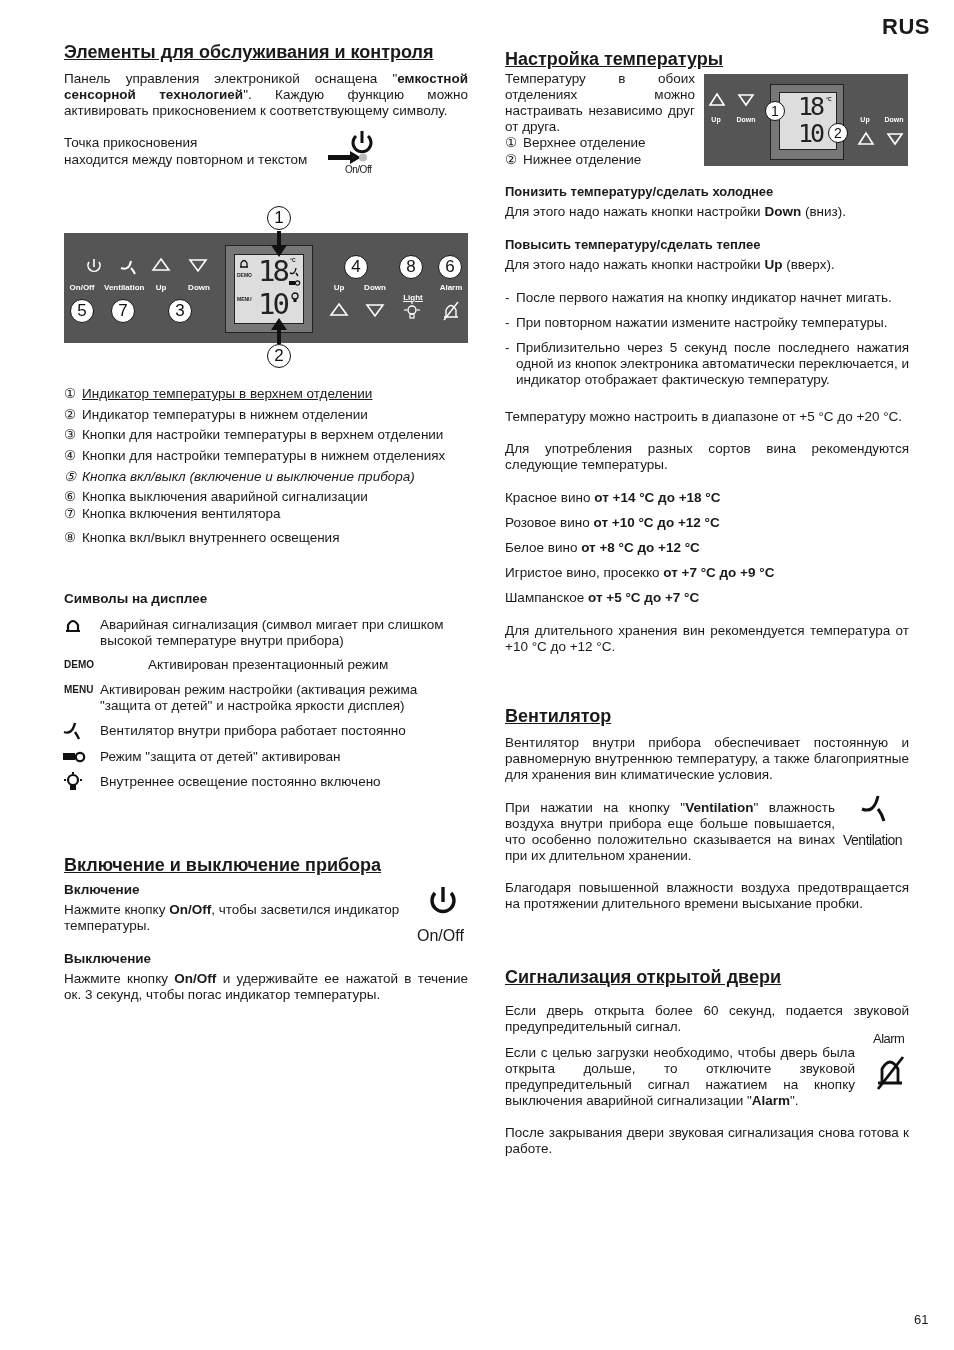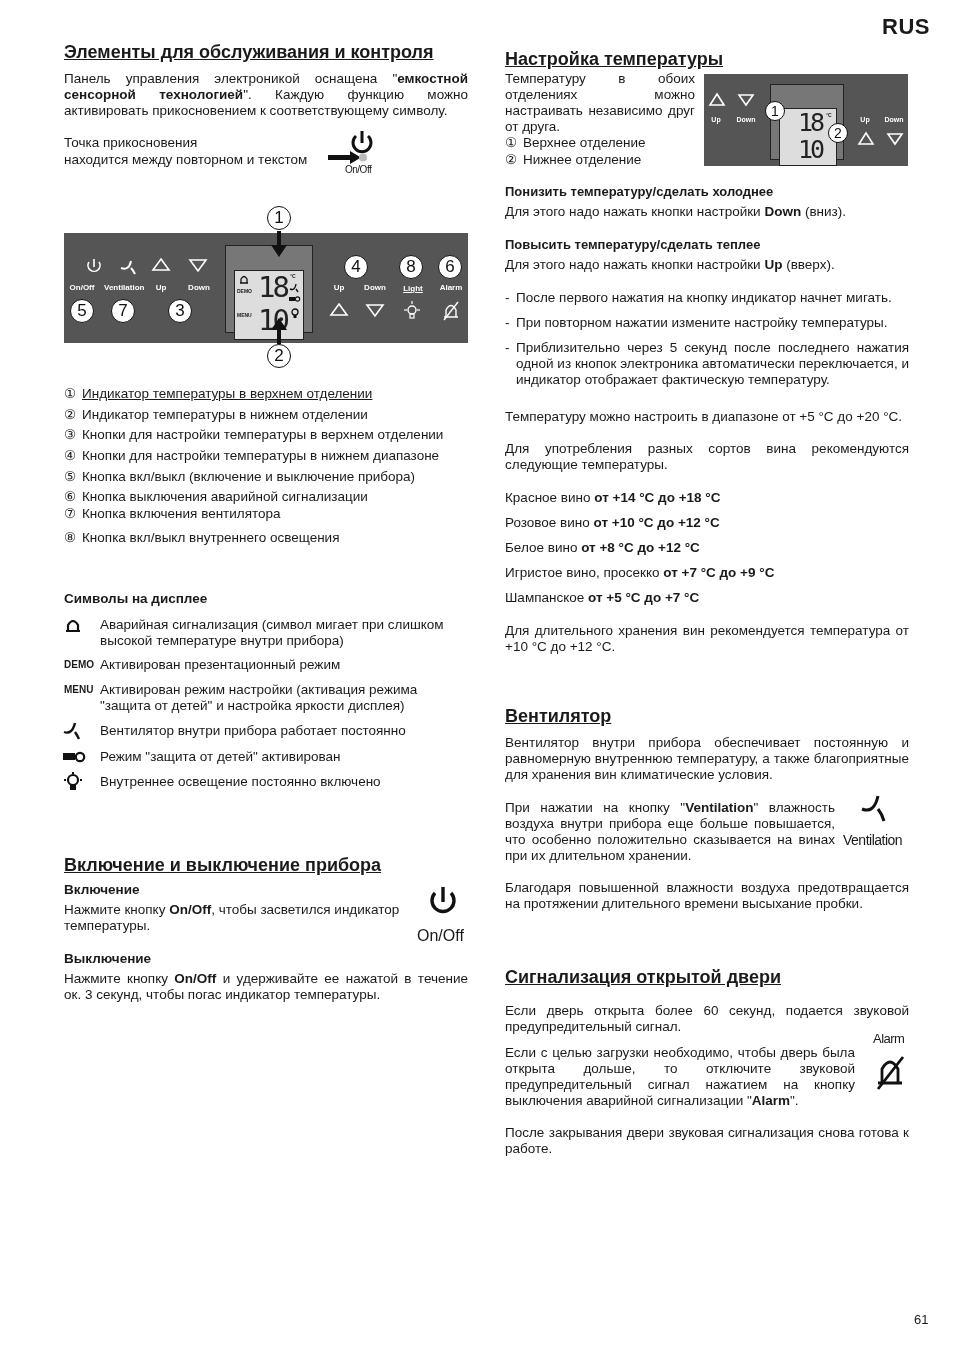--- a/index.html
+++ b/index.html
@@ -6,21 +6,21 @@
   body { width:954px; height:1350px; position:relative; overflow:hidden;
          font-family:"Liberation Sans", sans-serif; color:#1a1a1a; }
   .abs { position:absolute; }
   .lang { right:24px; top:14px; font-weight:bold; font-size:22px; letter-spacing:0.5px; }
   h2 { margin:0; font-size:18px; font-weight:bold; position:absolute;text-decoration:underline; }
   h3 { margin:0; font-size:13.5px; font-weight:bold; position:absolute; }
   .p { position:absolute; font-size:13.5px; line-height:16px; }
   .just { text-align:justify; }
   .panel { background:#555; position:absolute; }
   .lcdframe { position:absolute; background:#777; border:1px solid #222; }
-  .lcd { position:absolute; background:#ddd; border:1px solid #222;margin-top:16px; }
+  .lcd { position:absolute; background:#ddd; border:1px solid #222; }
   .btnlbl { position:absolute; color:#fff; font-size:8px; font-weight:bold; text-align:center; }
   .circ { position:absolute; width:22px; height:22px; border-radius:50%; border:1.5px solid #111;
           background:#fff; color:#111; font-size:17px; line-height:22px; text-align:center; box-sizing:content-box; }
   .circsm { position:absolute; width:18px; height:18px; border-radius:50%; border:1.2px solid #111;
           background:#fff; color:#111; font-size:14px; line-height:18px; text-align:center; }
   .seg { position:absolute; font-family:"DejaVu Sans Mono", monospace; color:#222; }
   .legend-row { position:absolute; font-size:13.5px; line-height:16px; left:64px; }
   .num { display:inline-block; width:18px; }
   .symicon { position:absolute; left:64px; font-weight:bold; }
   .symtxt { position:absolute; left:100px; font-size:13.5px; line-height:16px; width:370px; }
@@ -105,21 +105,21 @@
       <polygon points="0,12 16,12 8,0" fill="#111"></polygon>
       <rect x="6" y="10" width="4" height="16" fill="#111"></rect>
     </svg>
   <div class="circ" style="left:203px;top:139px;">2</div>
 
   <div class="circ" style="left:280px;top:50px;">4</div>
   <div class="circ" style="left:335px;top:50px;">8</div>
   <div class="circ" style="left:374px;top:50px;">6</div>
   <div class="btnlbl" style="left:265px;top:78px;width:20px;">Up</div>
   <div class="btnlbl" style="left:296px;top:78px;width:30px;">Down</div>
-  <div class="btnlbl" style="left:334px;top:79px;width:30px;text-decoration:underline;">Light</div>
+  <div class="btnlbl" style="left:334px;top:88px;width:30px;text-decoration:underline;">Light</div>
   <div class="btnlbl" style="left:372px;top:78px;width:30px;">Alarm</div>
   <svg class="abs" style="left:263px;top:97px;" width="24" height="16">
       <polygon points="12,2 20,13 4,13" fill="none" stroke="#fff" stroke-width="1.6"></polygon>
     </svg>
   <svg class="abs" style="left:299px;top:97px;" width="24" height="16">
       <polygon points="4,3 20,3 12,14" fill="none" stroke="#fff" stroke-width="1.6"></polygon>
     </svg>
   <svg class="abs" style="left:337px;top:95px;" width="22" height="22">
     <circle cx="11" cy="10" r="4" fill="none" stroke="#fff" stroke-width="1.4"></circle>
       <rect x="9" y="14" width="4" height="4" fill="none" stroke="#fff" stroke-width="1.2"></rect>
@@ -130,34 +130,34 @@
   <svg class="abs" style="left:376px;top:95px;" width="22" height="22">
     <path d="M6 17 L6 10 Q11 1 16 10 L16 17 Z M4 17 L18 17" fill="none" stroke="#fff" stroke-width="1.4"></path>
       <line x1="4" y1="20" x2="18" y2="2" stroke="#fff" stroke-width="1.4"></line>
   </svg>
 </div>
 
 <div>
   <div class="legend-row" style="top:386px;text-decoration:underline;"><span class="num">①</span><span>Индикатор температуры в верхнем отделении</span></div>
   <div class="legend-row" style="top:407px;"><span class="num">②</span><span>Индикатор температуры в нижнем отделении</span></div>
   <div class="legend-row" style="top:427px;"><span class="num">③</span><span>Кнопки для настройки температуры в верхнем отделении</span></div>
-  <div class="legend-row" style="top:448px;"><span class="num">④</span><span>Кнопки для настройки температуры в нижнем диапазоне</span></div>
-  <div class="legend-row" style="top:469px;"><span class="num">⑤</span><span>Кнопка вкл/выкл (включение и выключение прибора)</span></div>
+  <div class="legend-row" style="top:448px;"><span class="num">④</span><span>Кнопки для настройки температуры в нижнем отделениях</span></div>
+  <div class="legend-row" style="top:469px;font-style:italic;"><span class="num">⑤</span><span>Кнопка вкл/выкл (включение и выключение прибора)</span></div>
   <div class="legend-row" style="top:489px;"><span class="num">⑥</span><span>Кнопка выключения аварийной сигнализации</span></div>
   <div class="legend-row" style="top:506px;"><span class="num">⑦</span><span>Кнопка включения вентилятора</span></div>
   <div class="legend-row" style="top:530px;"><span class="num">⑧</span><span>Кнопка вкл/выкл внутреннего освещения</span></div>
 </div>
 
 <h3 style="left:64px;top:591px;">Символы на дисплее</h3>
 <svg class="abs" style="left:64px;top:617px;" width="18" height="18">
     <path d="M4 14 L4 8 Q9 0 14 8 L14 14 Z M2 14 L16 14" fill="none" stroke="#111" stroke-width="2.2"></path>
   </svg>
 <div class="symtxt" style="top:617px;">Аварийная сигнализация (символ мигает при слишком высокой температуре внутри прибора)</div>
 <div class="symicon" style="top:659px;font-size:10px;">DEMO</div>
-<div class="symtxt" style="top:657px;">Активирован презентационный режим</div>
+<div class="symtxt" style="top:657px;margin-left:48px;">Активирован презентационный режим</div>
 <div class="symicon" style="top:684px;font-size:10px;">MENU</div>
 <div class="symtxt" style="top:682px;">Активирован режим настройки (активация режима "защита от детей" и настройка яркости дисплея)</div>
 <svg class="abs" style="left:62px;top:720px;" width="22" height="20">
     <path d="M2 12 Q10 15 13 3 M13 12 Q15 15 17 19" fill="none" stroke="#111" stroke-width="2.4"></path>
   </svg>
 <div class="symtxt" style="top:723px;">Вентилятор внутри прибора работает постоянно</div>
 <svg class="abs" style="left:63px;top:750px;" width="24" height="14">
     <rect x="0" y="3" width="12" height="7" fill="#111"></rect>
     <circle cx="17" cy="7" r="4.2" fill="none" stroke="#111" stroke-width="2.2"></circle>
   </svg>

